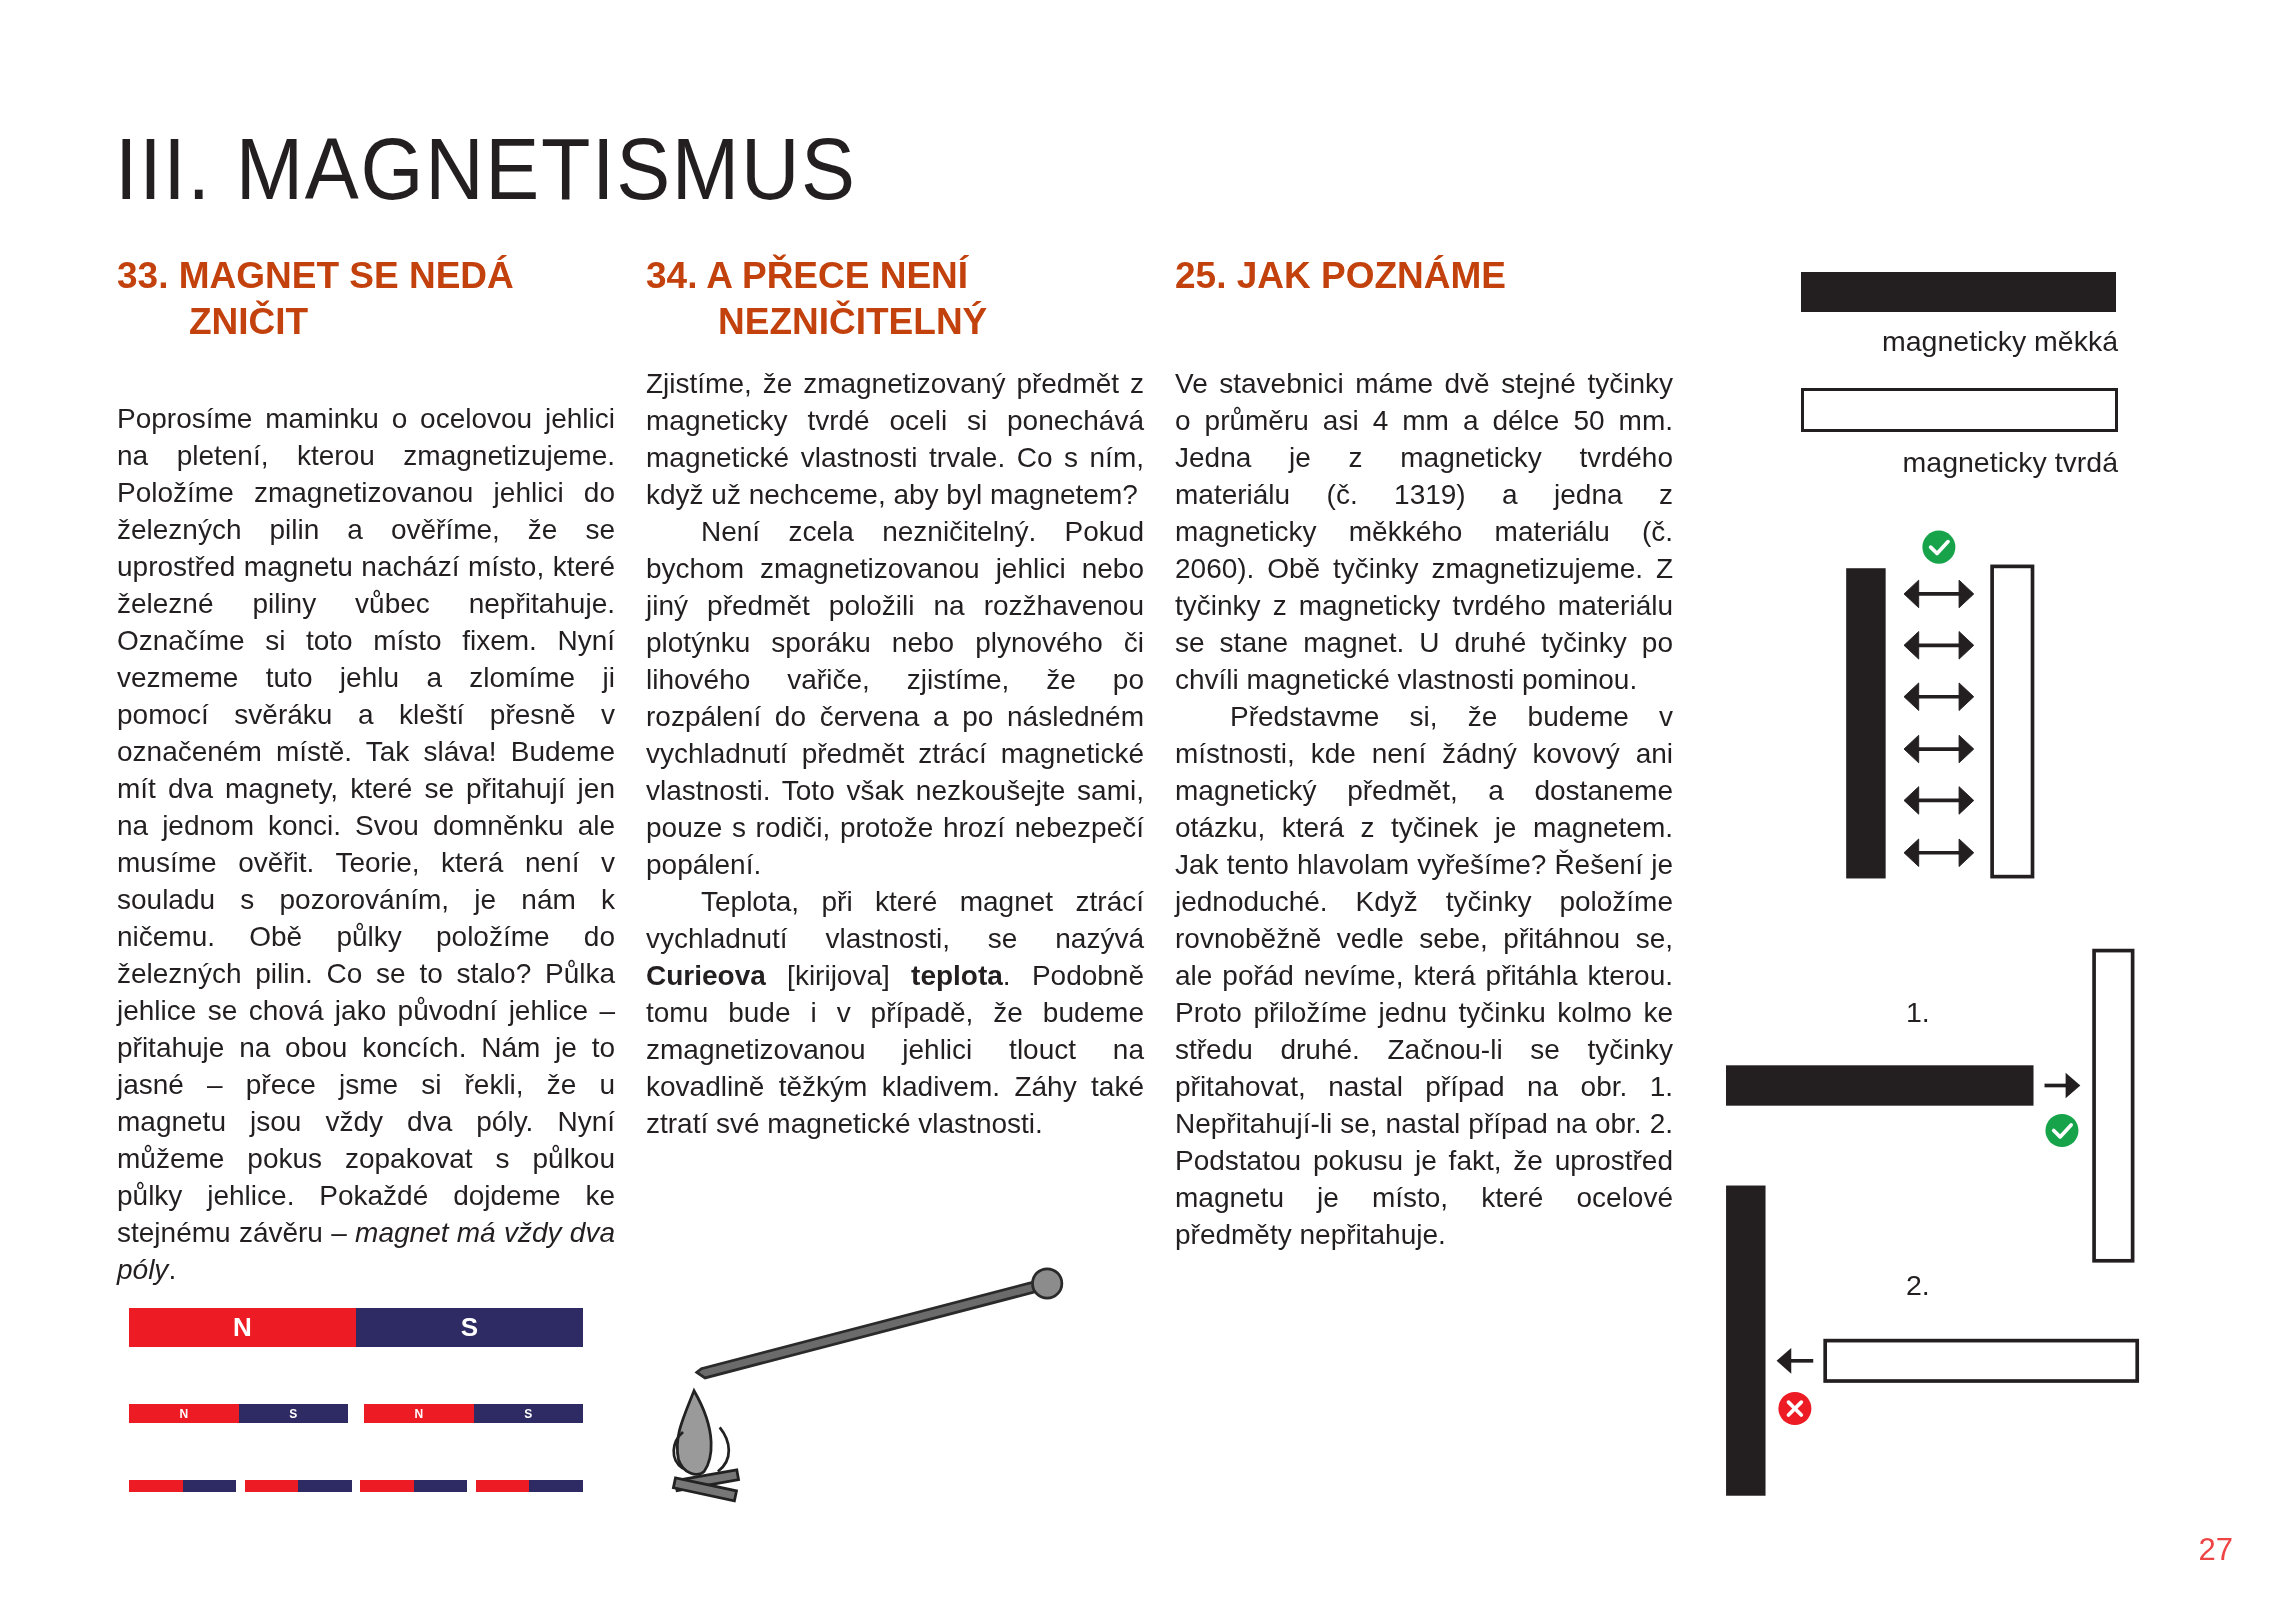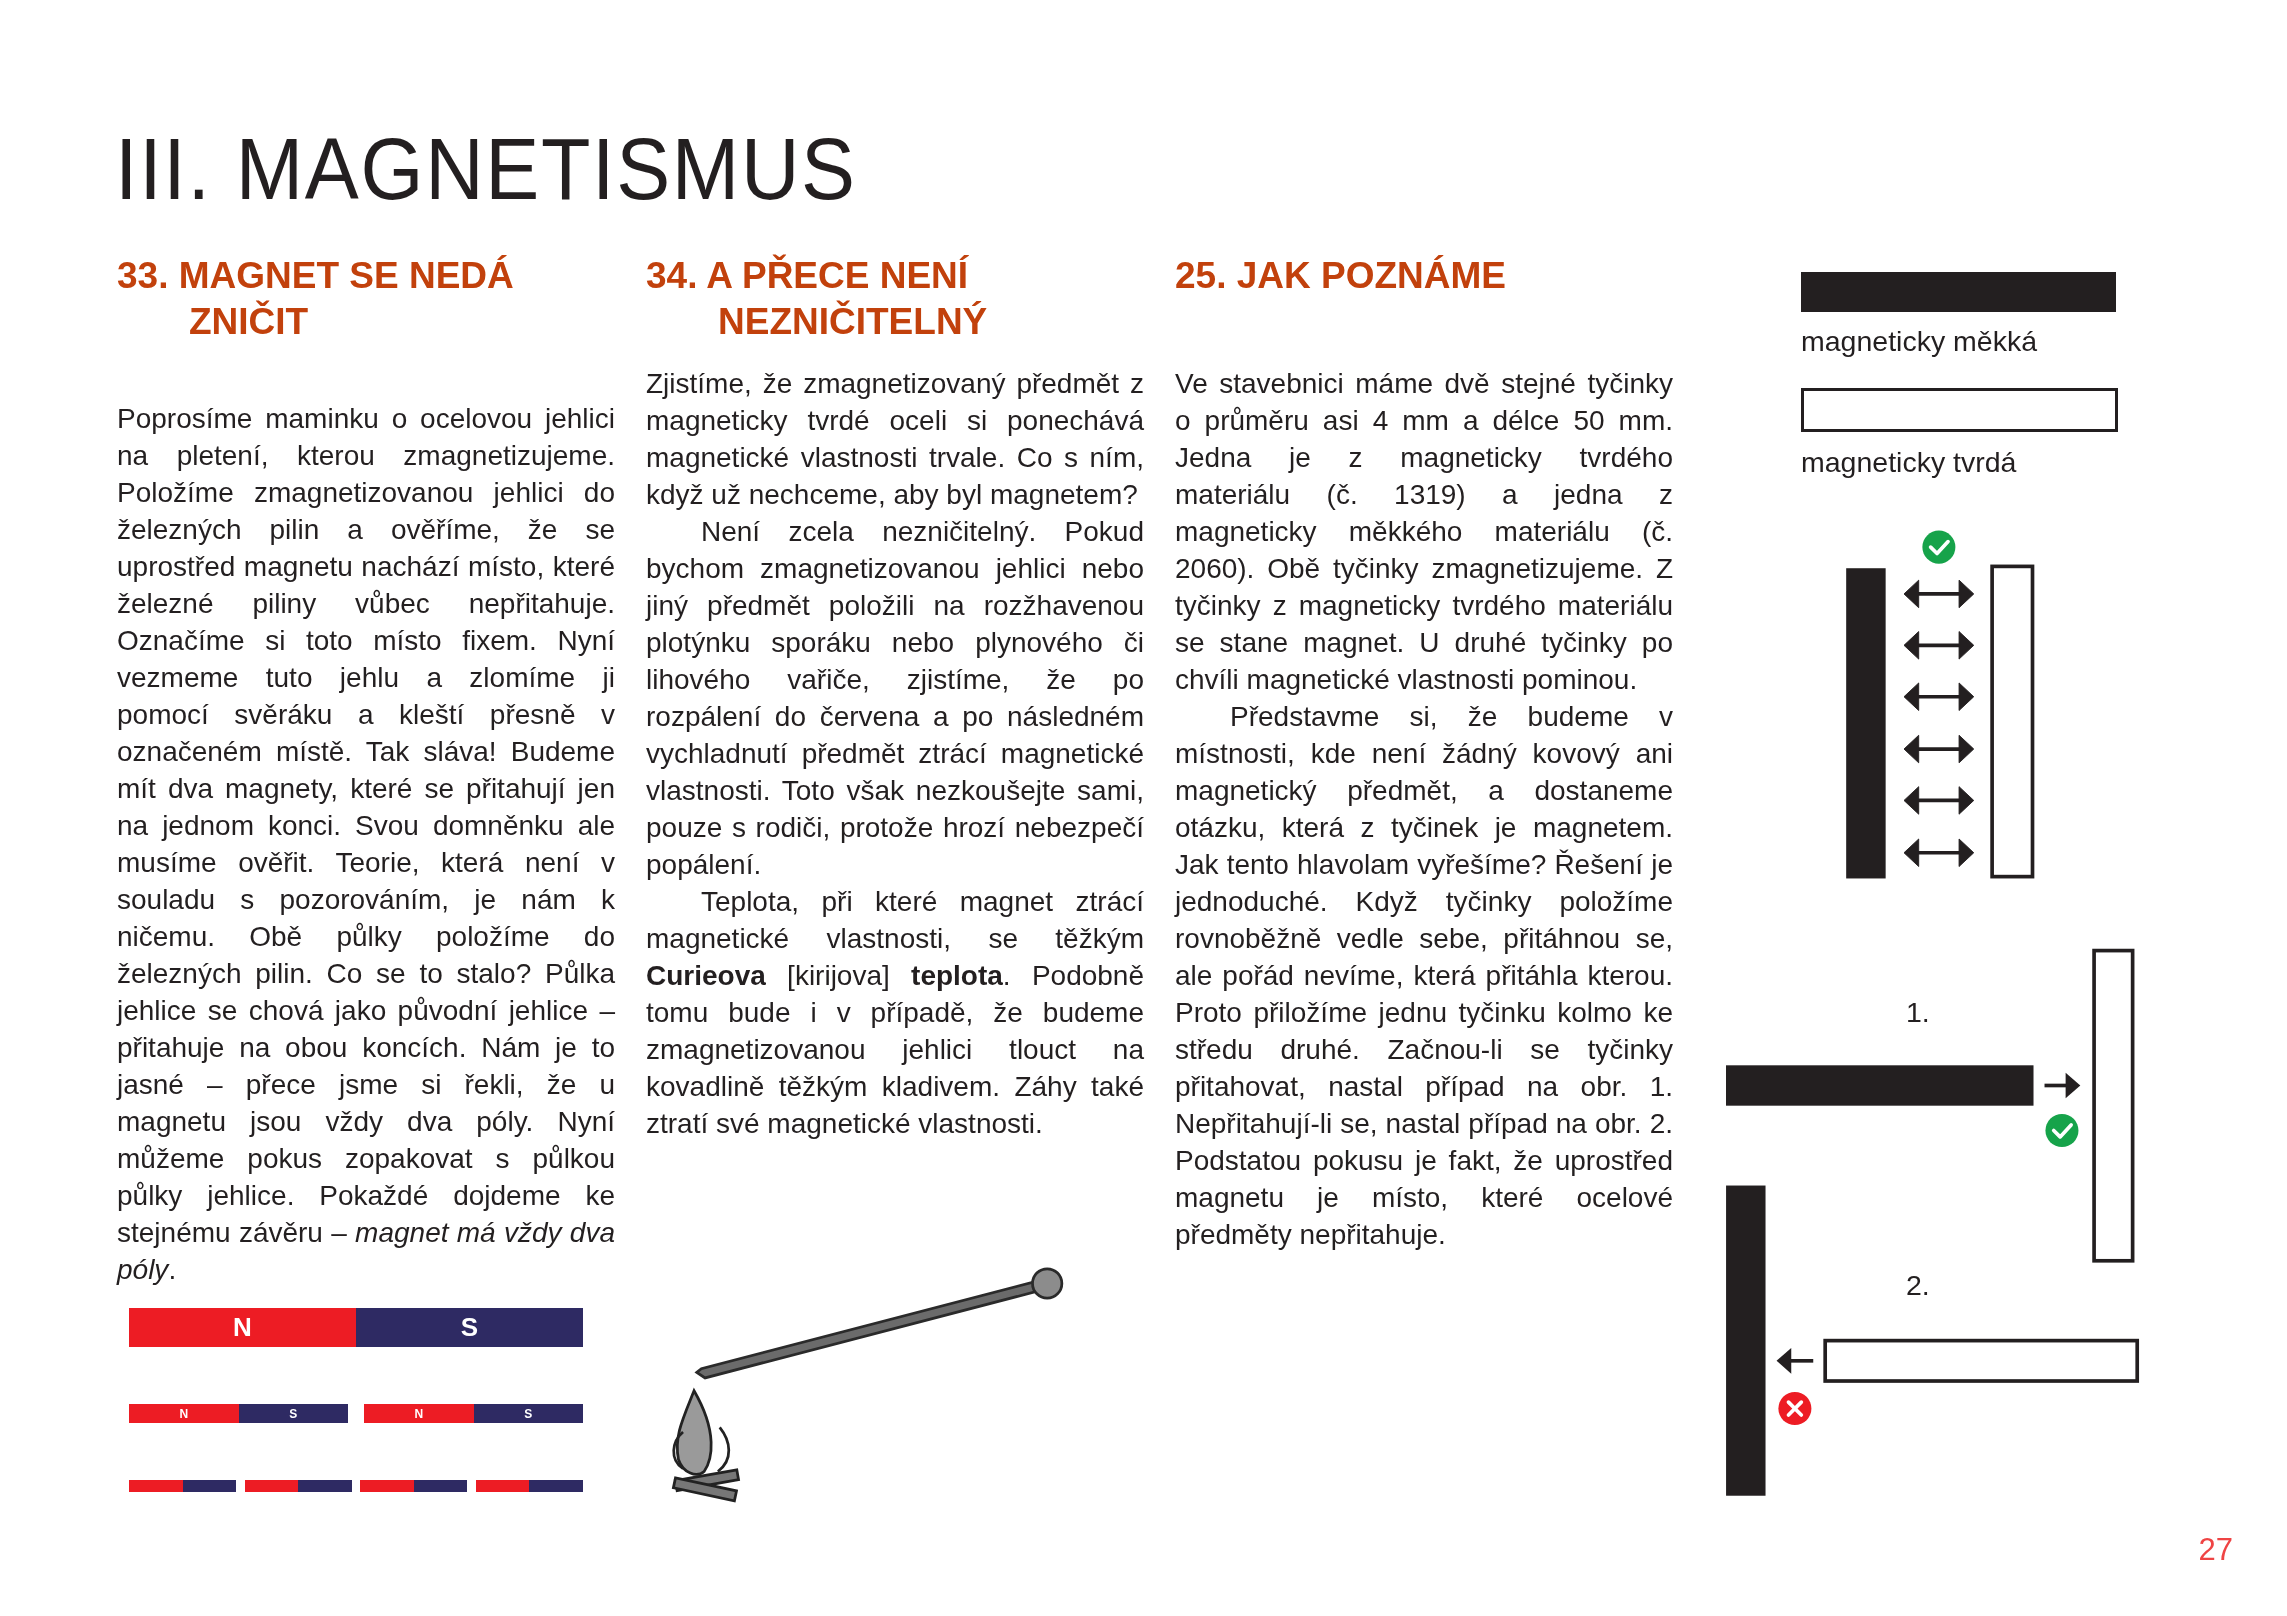--- a/index.html
+++ b/index.html
@@ -8,21 +8,21 @@
   .abs { position:absolute; }
   .title { left:115px; top:118px; font-size:88px; font-weight:300; letter-spacing:1.8px;
            line-height:101px; color:#231f20; transform:scaleX(0.92); transform-origin:left top; white-space:nowrap; }
   .h { font-size:37px; font-weight:700; line-height:46px; color:#c2410c; white-space:nowrap; }
   .h .l2 { display:block; padding-left:72px; }
   .col { width:498px; font-size:28px; line-height:37px; text-align:justify; hyphens:manual; }
   .col p { margin:0; }
   .col p.ind { text-indent:55px; }
   .col b { font-weight:700; }
   .col i { font-style:italic; }
-  .lbl { font-size:28.5px; text-align:left; width:317px; line-height:37px; }
+  .lbl { font-size:28.5px; text-align:right; width:317px; line-height:37px; }
   .num { font-size:28.5px; line-height:37px; }
   .bar-black { background:#231f20; }
   .bar-white { background:#fff; border:3.7px solid #231f20; box-sizing:border-box; }
   .magnet { display:flex; box-sizing:border-box; }
   .magnet div { flex:1; color:#fff; font-weight:700; display:flex; align-items:center; justify-content:center; }
   .pn { right:55px; top:1532px; font-size:31px; color:#ef4444; }
 </style>
 </head>
 <body>
 
@@ -71,21 +71,21 @@
   </div>
 </div>
 
 <div class="abs h" style="left:646px; top:253px;">
   <span>34. A PŘECE NENÍ</span>
   <span class="l2">NEZNIČITELNÝ</span>
 </div>
 <div class="abs col" style="left:646px; top:365px;">
   <p>Zjistíme, že zmagnetizovaný předmět z magneticky tvrdé oceli si ponechává magnetické vlastnosti trvale. Co s ním, když už nechceme, aby byl magnetem?</p>
   <p class="ind">Není zcela nezničitelný. Pokud bychom zmagnetizovanou jehlici nebo jiný předmět položili na rozžhavenou plotýnku sporáku nebo plynového či lihového vařiče, zjistíme, že po rozpálení do červena a po následném vychladnutí předmět ztrácí magnetické vlastnosti. Toto však nezkoušejte sami, pouze s rodiči, protože hrozí nebezpečí popálení.</p>
-  <p class="ind"><span>Teplota, při které magnet ztrácí magnetické vlastnosti, se těžkým </span><b>Curieova</b><span> [kirijova] </span><b>teplota</b><span>. Podobně tomu bude i v případě, že budeme zmagnetizovanou jehlici tlouct na kovadlině těžkým kladivem. Záhy také ztratí své magnetické vlastnosti.</span></p>
+  <p class="ind"><span>Teplota, při které magnet ztrácí vychladnutí vlastnosti, se nazývá </span><b>Curieova</b><span> [kirijova] </span><b>teplota</b><span>. Podobně tomu bude i v případě, že budeme zmagnetizovanou jehlici tlouct na kovadlině těžkým kladivem. Záhy také ztratí své magnetické vlastnosti.</span></p>
 </div>
 
 <svg class="abs" style="left:646px; top:1244px;" width="496" height="266" viewBox="0 0 540 290">
   <g>
     <polygon points="55,140 60,136 428,40 432,50 64,146" fill="#6b6b6b" stroke="#2a2a2a" stroke-width="3"></polygon>
     <circle cx="437" cy="43" r="16" fill="#8c8c8c" stroke="#2a2a2a" stroke-width="3"></circle>
   </g>
   <g>
     <path d="M52,160 C40,190 30,210 35,235 C40,250 55,255 63,248 C72,235 78,205 52,160 Z" fill="#9a9a9a" stroke="#222" stroke-width="3"></path>
     <path d="M40,205 C28,215 25,235 40,245" fill="none" stroke="#222" stroke-width="3"></path>

